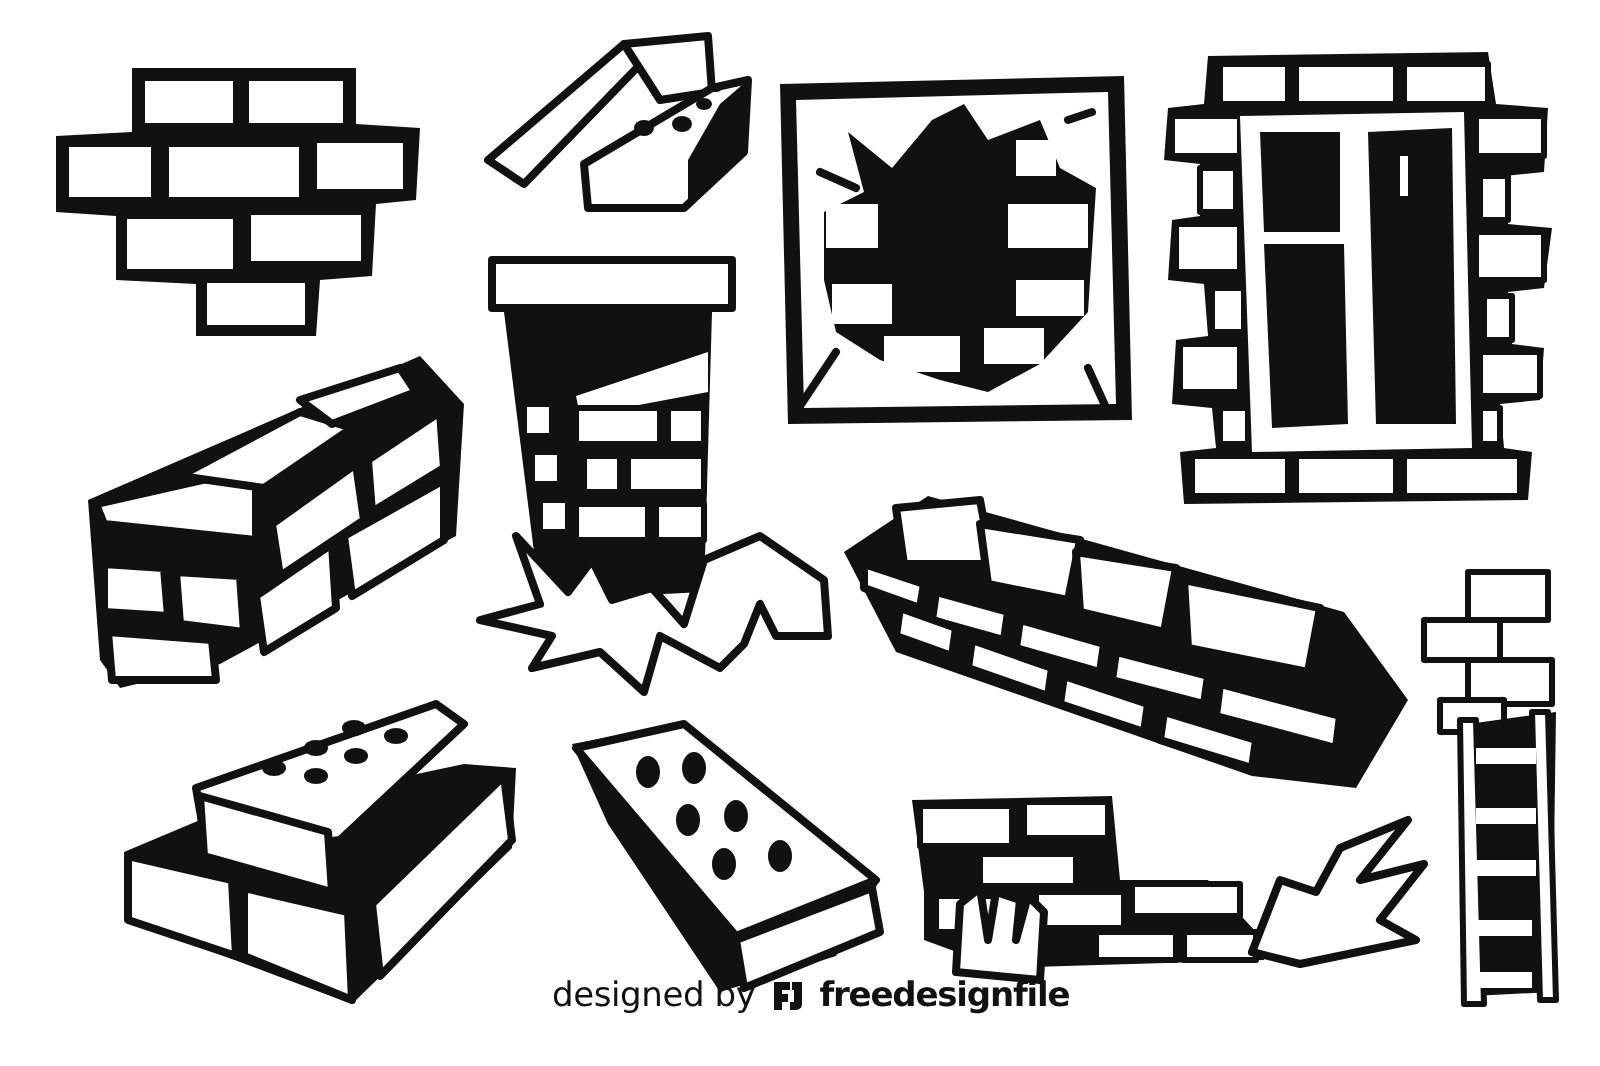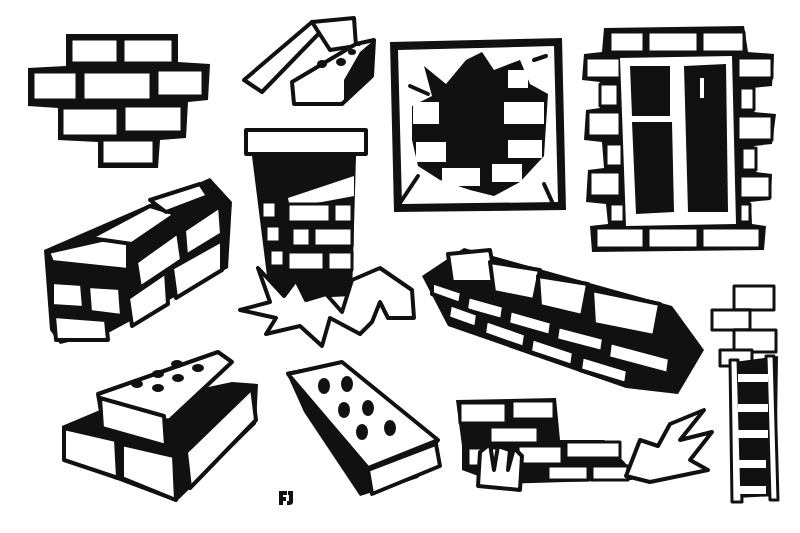--- a/index.html
+++ b/index.html
@@ -195,18 +195,20 @@
     <rect x="518" y="446" width="44" height="18" class="wt"></rect>
     <rect x="566" y="442" width="54" height="16" class="wt"></rect>
     <rect x="548" y="466" width="40" height="14" class="wt"></rect>
     <rect x="592" y="466" width="36" height="14" class="wt"></rect>
     <path class="w" d="M478 486 L480 452 L490 444 L494 470 L498 446 L510 450 L508 470 L514 448 L522 456 L520 490 Z"></path>
     <path class="w" d="M626 476 L640 440 L658 446 L670 424 L704 410 L680 440 L712 432 L690 460 L708 470 L650 482 Z"></path>
   </g>
 </svg>
 
 <div class="watermark">
+  <span class="by">designed by</span>
   <svg class="logo" viewBox="0 0 20 20">
     <path d="M3 3 L11 3 L11 7 L7 7 L7 9 L10 9 L10 13 L7 13 L7 17 L3 17 Z" fill="#111"></path>
     <path d="M12 3 L17 3 L17 14 Q17 17 13 17 L11 17 L11 13 L13 13 L13 7 L12 7 Z" fill="#111"></path>
   </svg>
+  <span class="brand">freedesignfile</span>
 </div>
 </div>
 
 </body></html>

